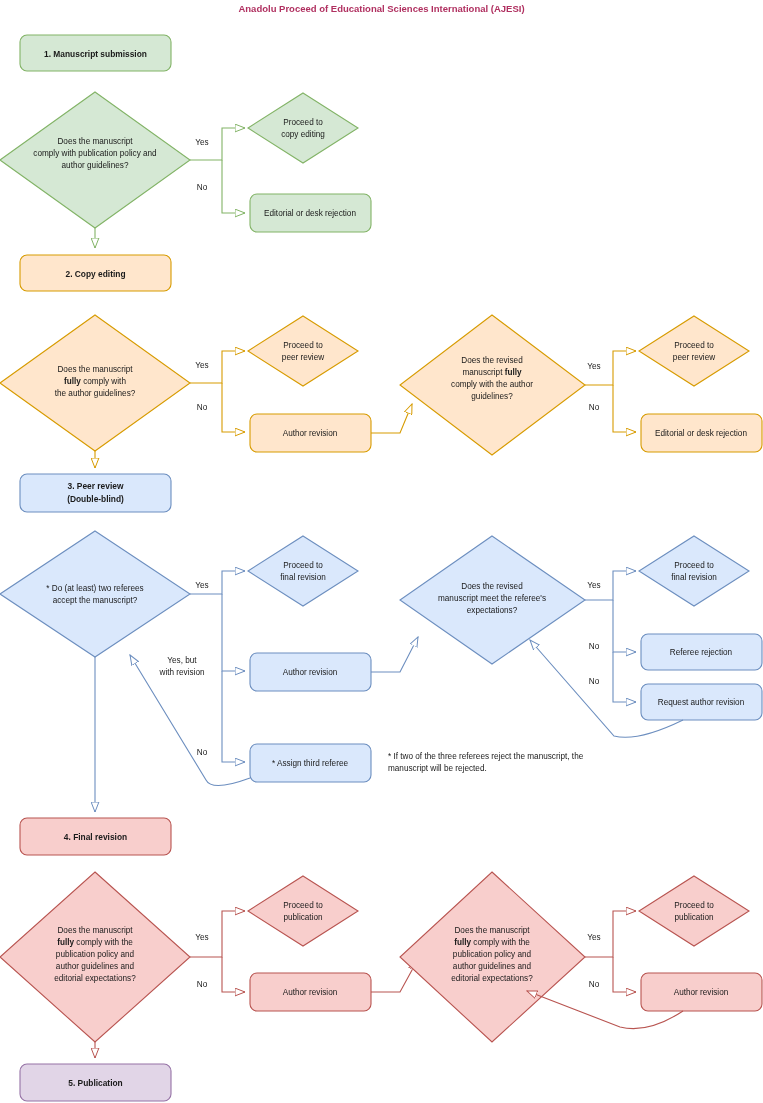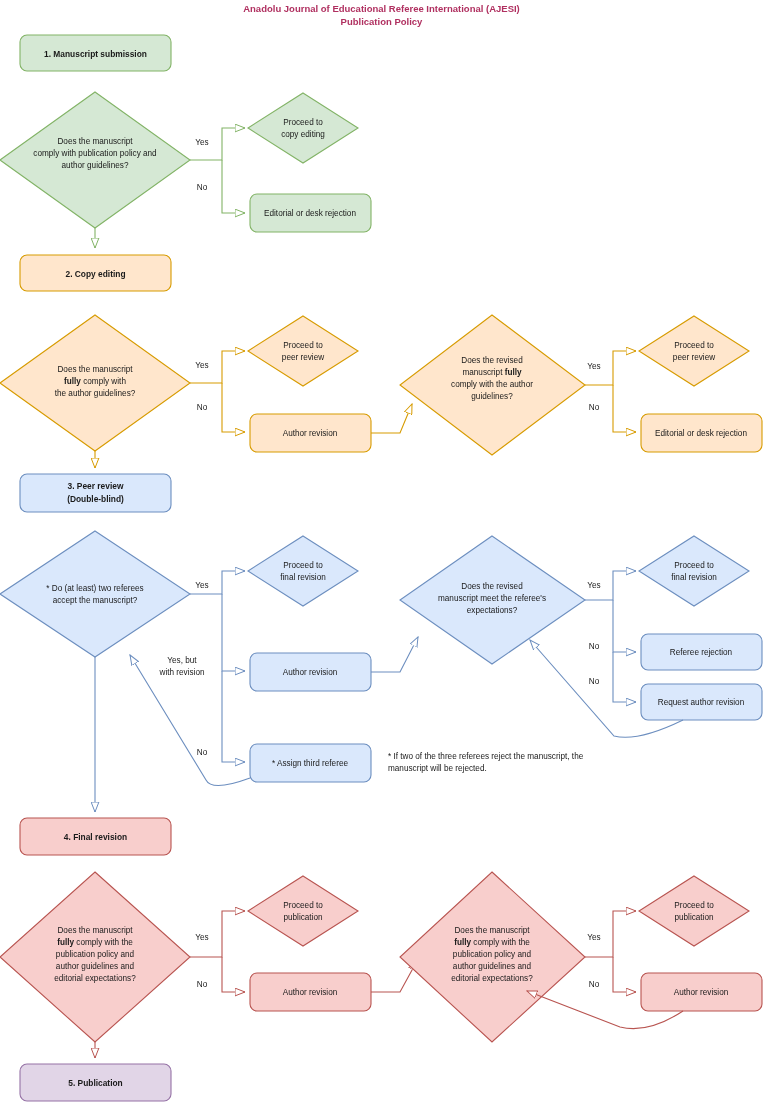--- a/index.html
+++ b/index.html
@@ -17,22 +17,21 @@
   .note{font-size:8.2px;}
   .b{font-weight:bold;}
   .shape{stroke-width:1.1;}
 </style>
 </head>
 <body>
 
 <div id="canvas">
 
   <div class="title">
-    <div>Anadolu Journal of Educational Referee International (AJESI)</div>
-    <div>Publication Policy</div>
+    <div>Anadolu Proceed of Educational Sciences International (AJESI)</div>
   </div>
 
   <svg width="763" height="1103" viewBox="0 0 763 1103">
     <defs>
       <marker id="ar-g" markerWidth="11" markerHeight="9" refX="10" refY="4.5" orient="auto" markerUnits="userSpaceOnUse">
         <path d="M0,0.6 L10,4.5 L0,8.4 z" fill="#ffffff" stroke="#82b366" stroke-width="1"></path>
       </marker>
       <marker id="ar-o" markerWidth="11" markerHeight="9" refX="10" refY="4.5" orient="auto" markerUnits="userSpaceOnUse">
         <path d="M0,0.6 L10,4.5 L0,8.4 z" fill="#ffffff" stroke="#d79b00" stroke-width="1"></path>
       </marker>

